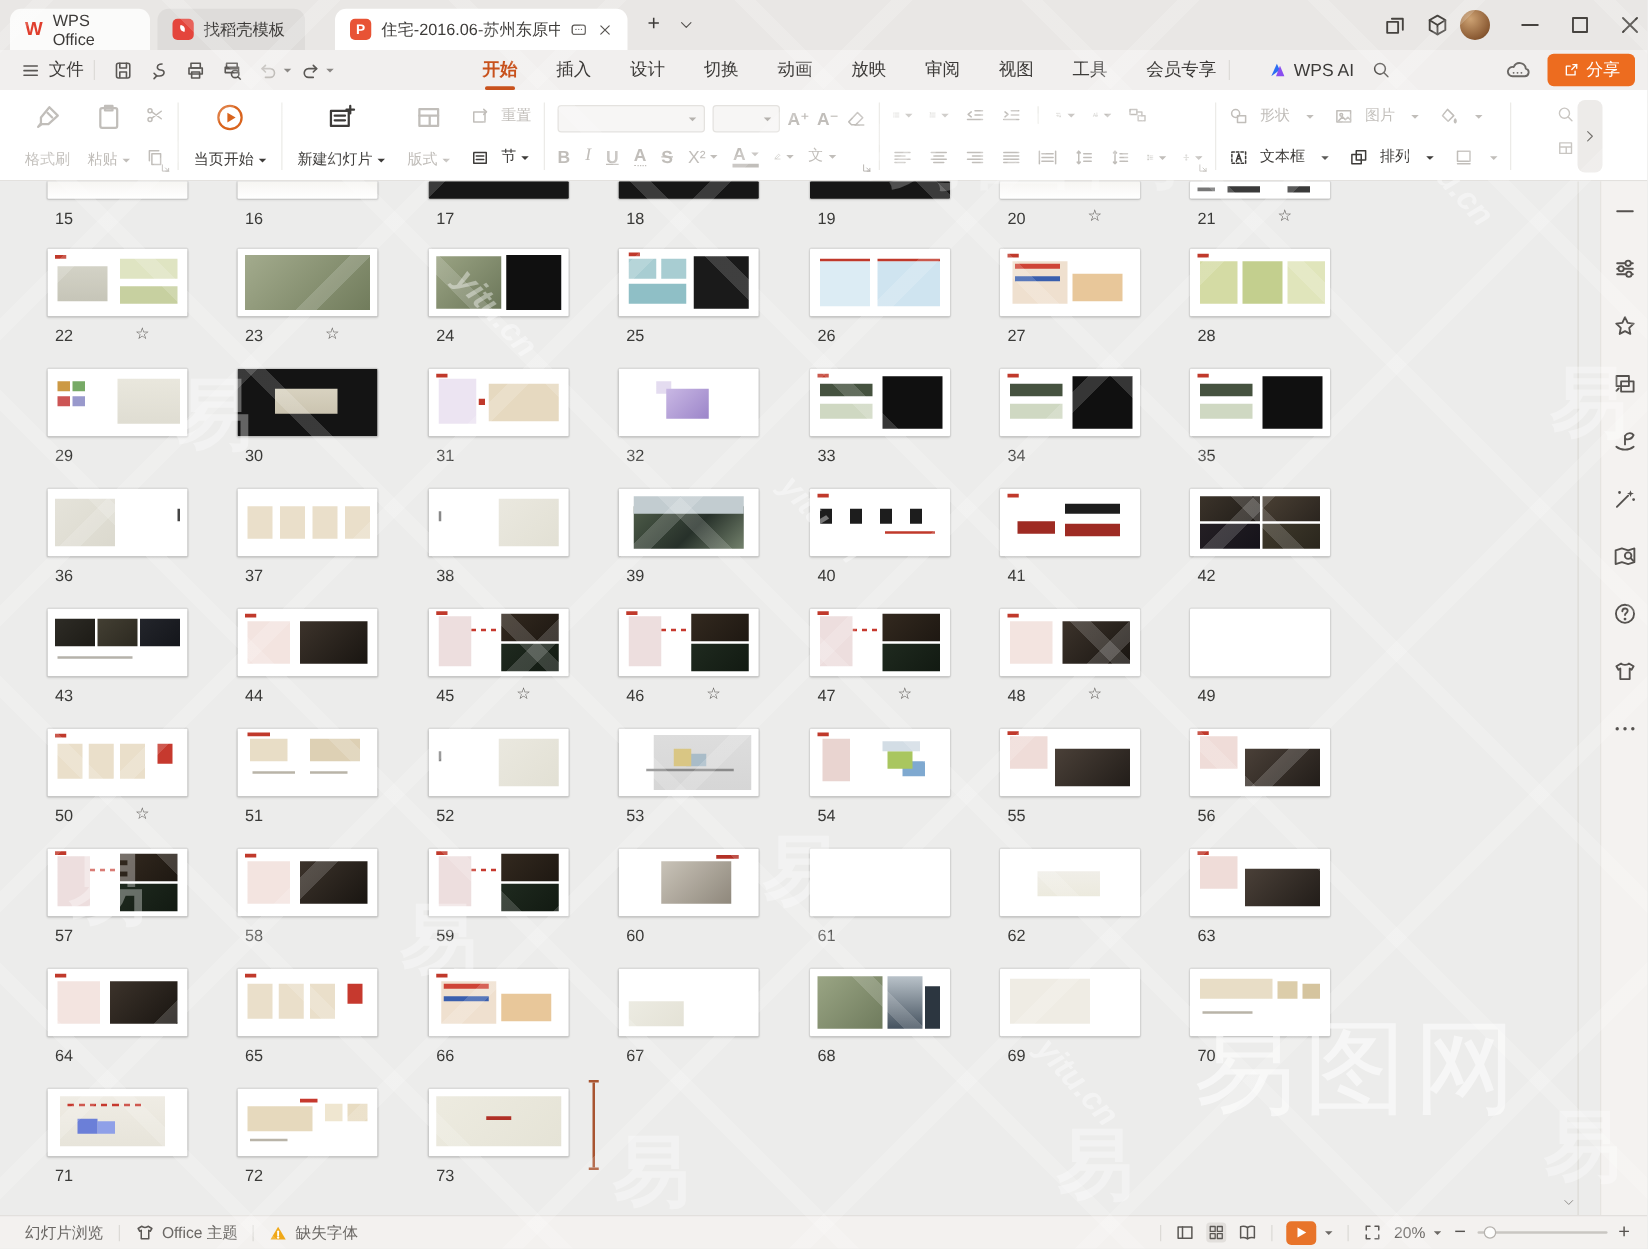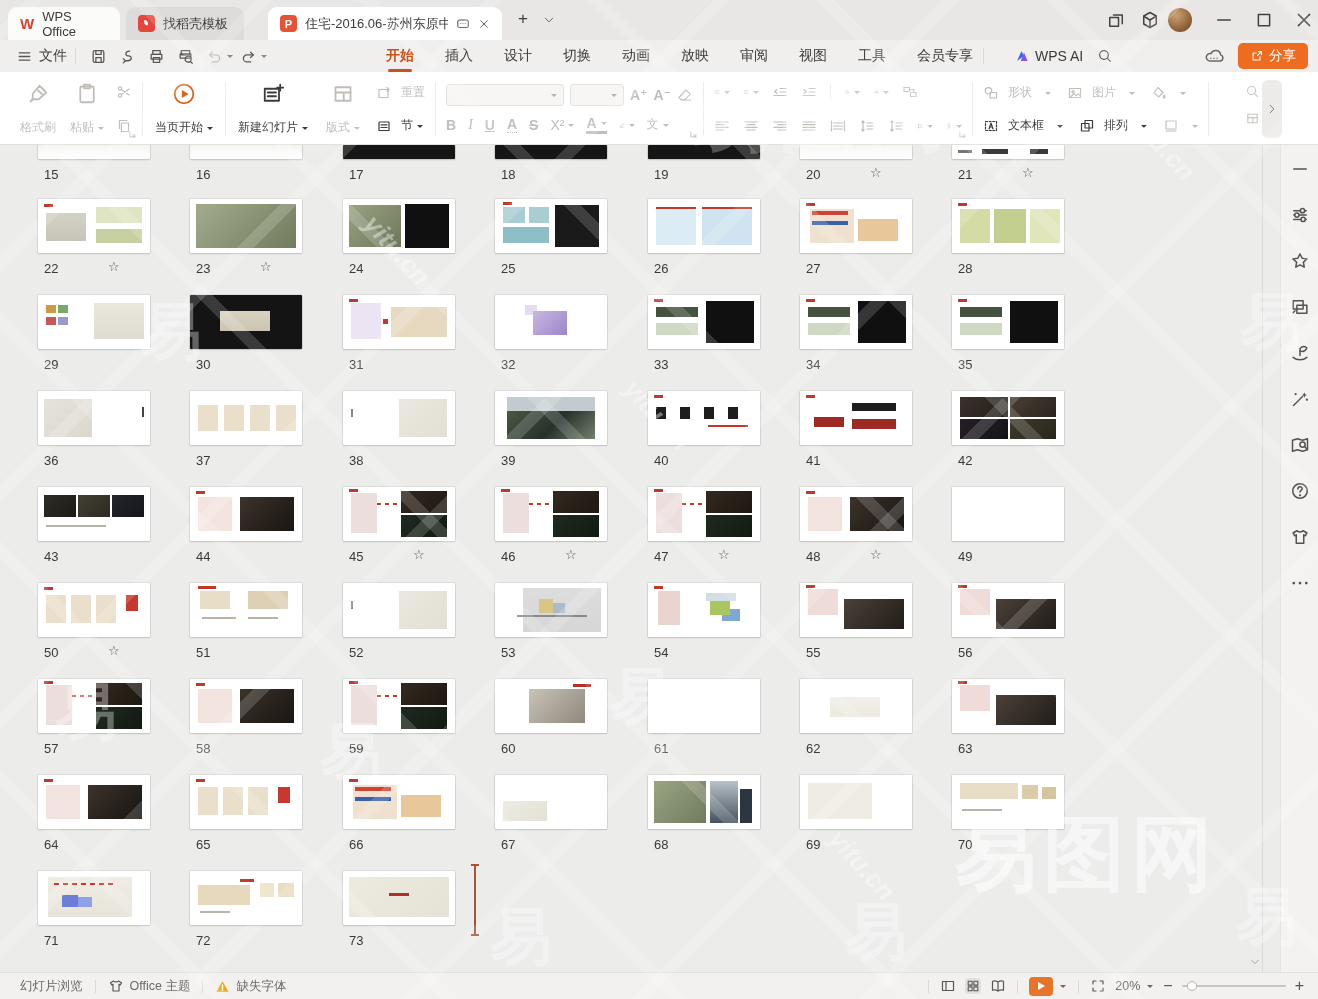--- a/index.html
+++ b/index.html
@@ -123,21 +123,21 @@
   .st-ic{width:16px;height:16px;color:#5a5754;}
   .st-ic.active{background:#e2dfdc;border-radius:3px;padding:1px;}
   #play-slide-btn{width:24px;height:19px;border-radius:4px;background:#e8742a;display:flex;align-items:center;justify-content:center;}
   #play-slide-btn svg{width:10px;height:10px;stroke:none;fill:#fff;}
   #zoom-slider{width:104px;height:2px;background:#c9c6c2;border-radius:2px;position:relative;}
   #zoom-slider .knob{position:absolute;left:5px;top:-4px;width:10px;height:10px;border-radius:50%;background:#fdfdfc;border:1px solid #b5b2ae;}
   .warn-ic{width:15px;height:15px;}
   
   #wm{position:absolute;inset:0;pointer-events:none;z-index:40;
       background-image:repeating-linear-gradient(45deg,transparent 0 150px,rgba(255,255,255,.16) 150px 162px),repeating-linear-gradient(-45deg,transparent 0 150px,rgba(255,255,255,.16) 150px 162px);}
-  .wm-big{position:absolute;font-size:82px;font-weight:bold;color:rgba(255,255,255,.55);letter-spacing:6px;}
+  .wm-big{position:absolute;font-size:82px;font-weight:normal;color:rgba(255,255,255,.55);letter-spacing:6px;}
   .wm-char{position:absolute;font-size:62px;font-weight:bold;color:rgba(255,255,255,.34);}
   .wm-url{position:absolute;font-size:26px;font-weight:bold;font-style:italic;color:rgba(255,255,255,.4);transform:rotate(48deg);}
 </style>
 </head>
 <body>
 
 <div id="titlebar">
   <div class="tab" id="tab-home">
     <span class="tab-logo-w">W</span>
     <span>WPS Office</span>

